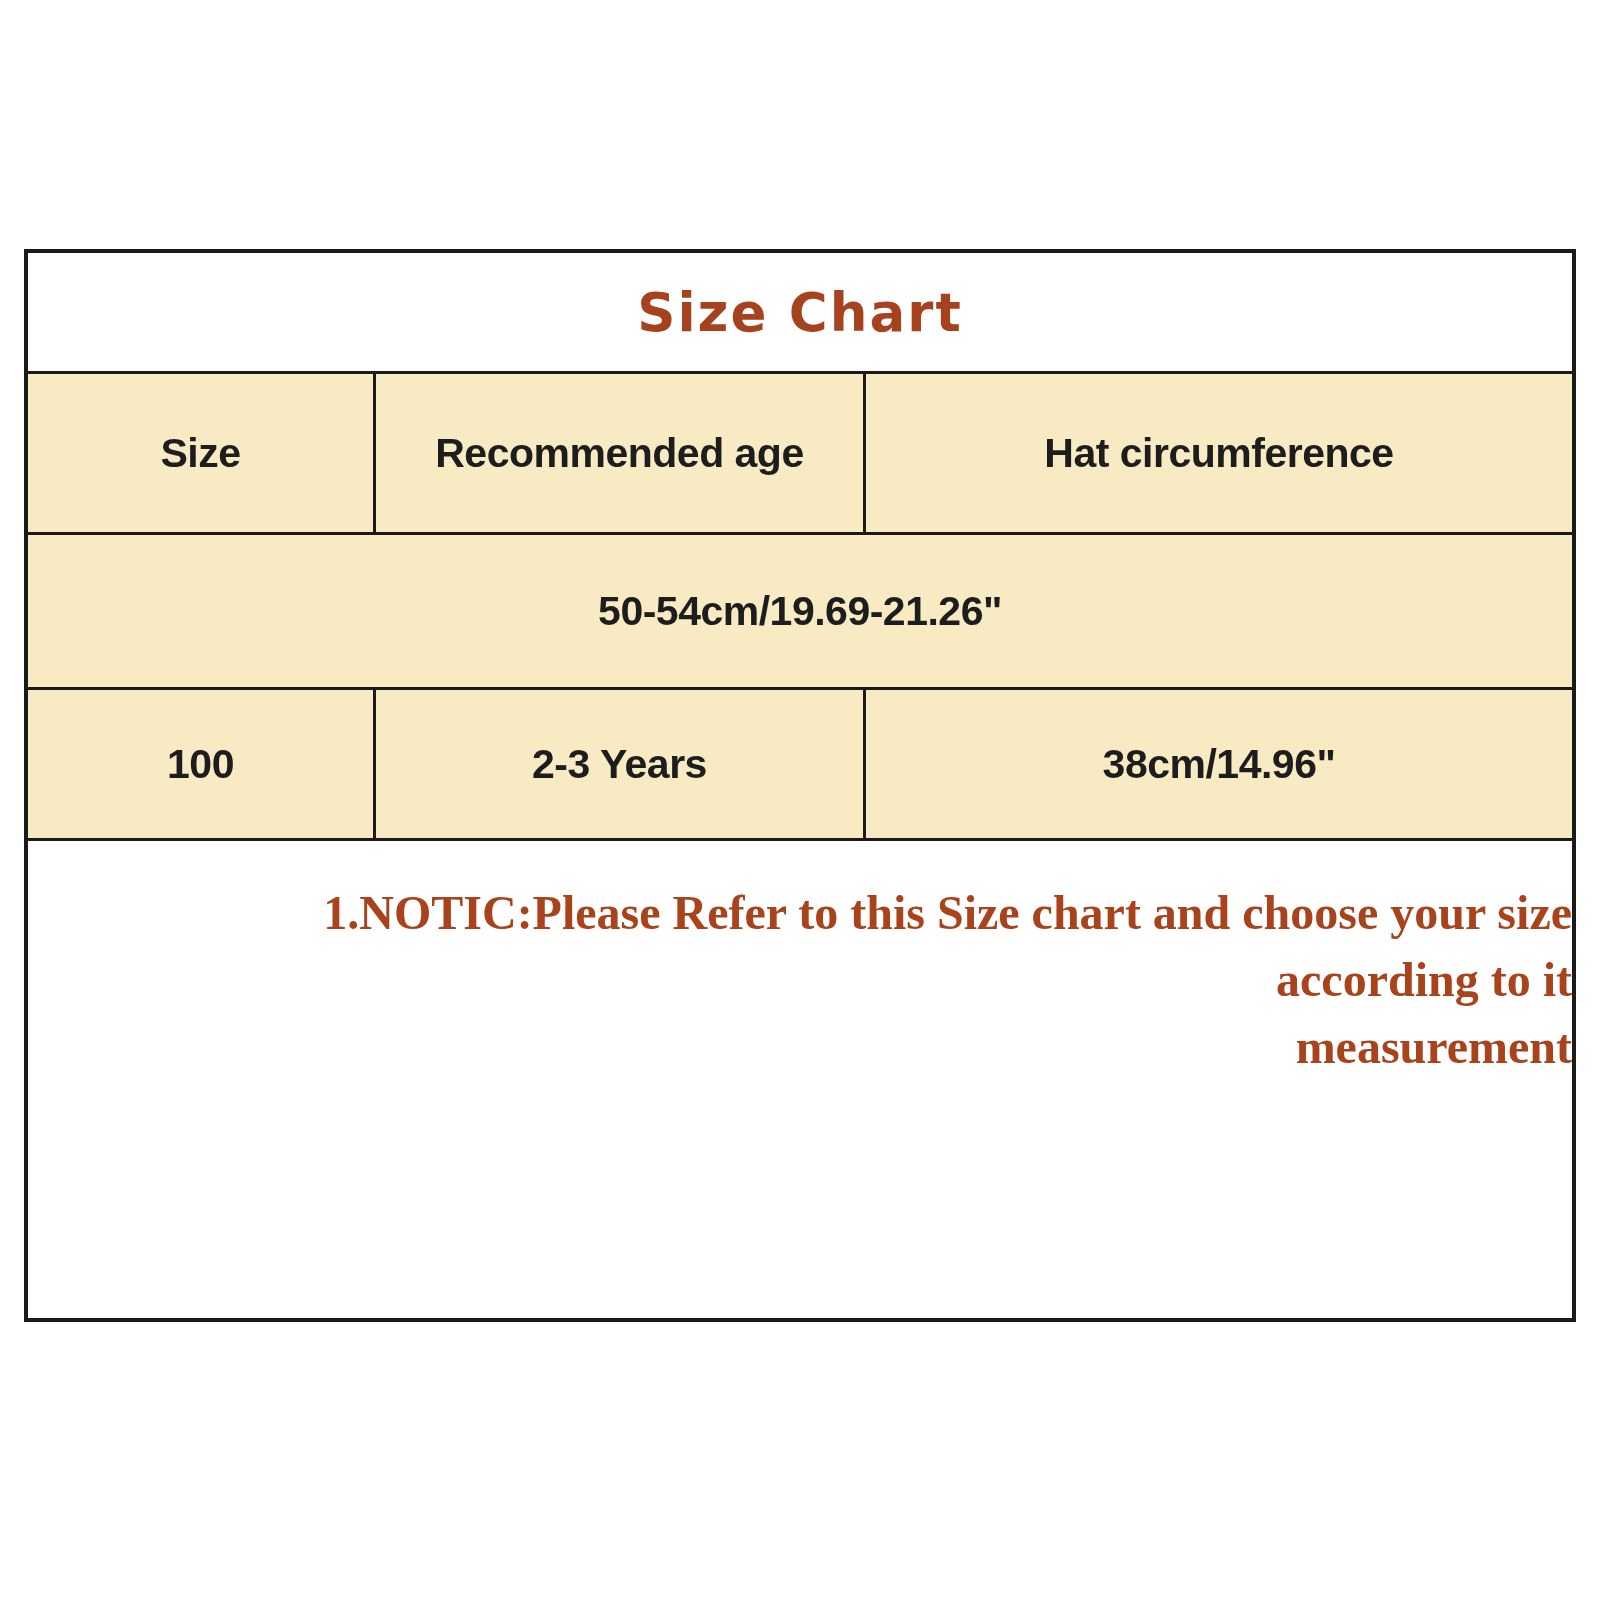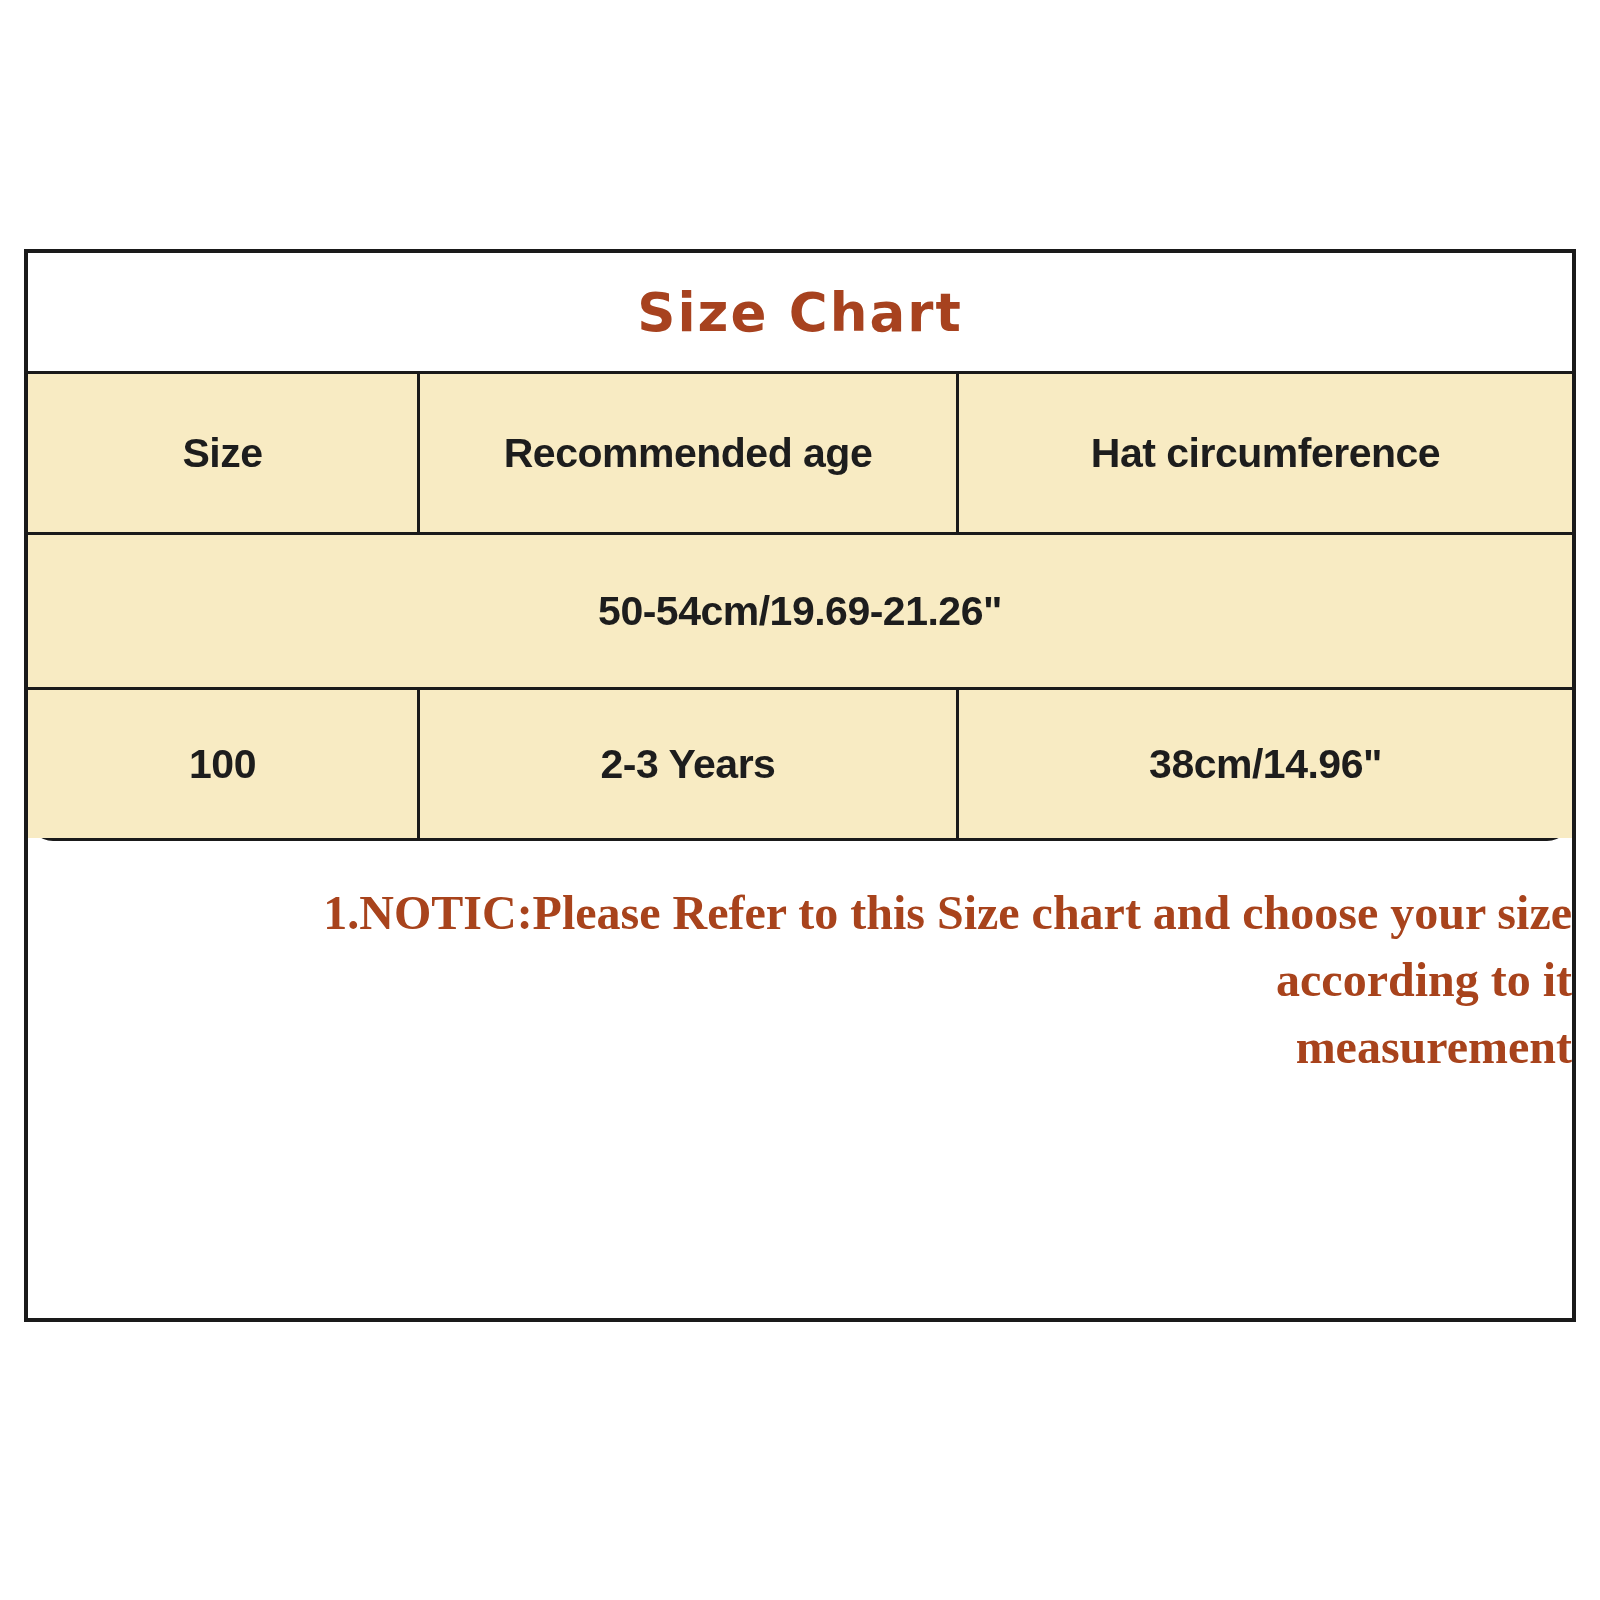--- a/index.html
+++ b/index.html
@@ -43,36 +43,36 @@
     letter-spacing: 2px;
     color: #a7421f;
   }
   .grid-row {
     display: flex;
     flex: 0 0 auto;
     border-bottom: 3px solid #1a1a1a;
   }
   .grid-row.header-row { height: 158px; }
   .grid-row.body-row-1 { height: 152px; }
-  .grid-row.body-row-2 { height: 148px; border-radius: 25px; }
+  .grid-row.body-row-2 { height: 148px; }
   .cell {
     box-sizing: border-box;
     background: #f8ebc3;
     display: flex;
     align-items: center;
     justify-content: center;
     border-right: 3px solid #1a1a1a;
     font-weight: bold;
     font-size: 41px;
     color: #1d1d1d;
     letter-spacing: -0.5px;
     text-align: center;
   }
-  .cell.c1 { width: 392px; }
-  .cell.c2 { width: 539px; }
+  .cell.c1 { width: 348px; }
+  .cell.c2 { width: 490px; }
   .cell.c3 { flex: 1; border-right: none; }
   .notes {
     flex: 1;
     background: #ffffff;
     padding-top: 38px;
     text-align: right;
     font-family: "Liberation Serif", serif;
     font-weight: bold;
     font-size: 48px;
     line-height: 67px;

